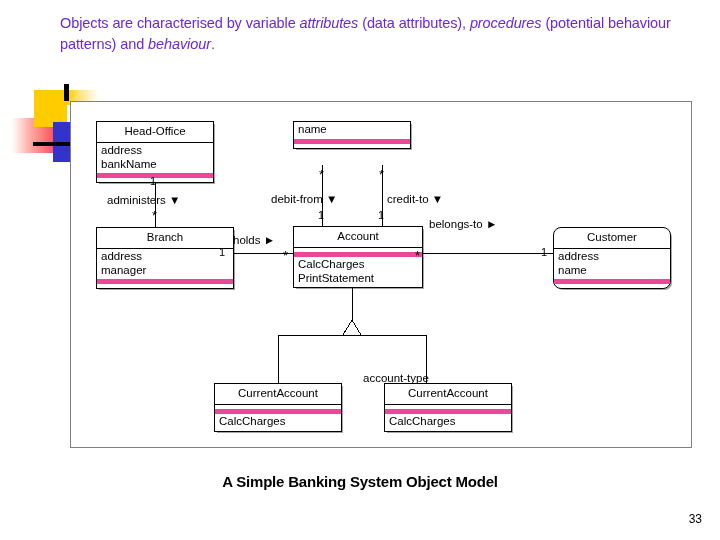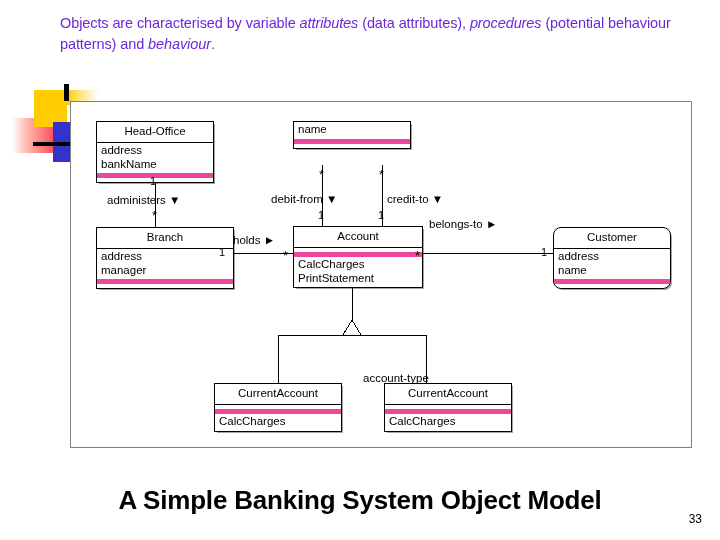--- a/index.html
+++ b/index.html
@@ -140,24 +140,23 @@
     white-space: nowrap;
   }
 
   
   #caption {
     position: absolute;
     left: 0;
     top: 473px;
     width: 720px;
     text-align: center;
-    font-size: 26px;
+    font-size: 15px;
     font-weight: bold;
     letter-spacing: -0.2px;
-    margin-top: 12px;
   }
   #page-number {
     position: absolute;
     right: 18px;
     top: 512px;
     font-size: 12px;
   }
 </style>
 </head>
 <body>

